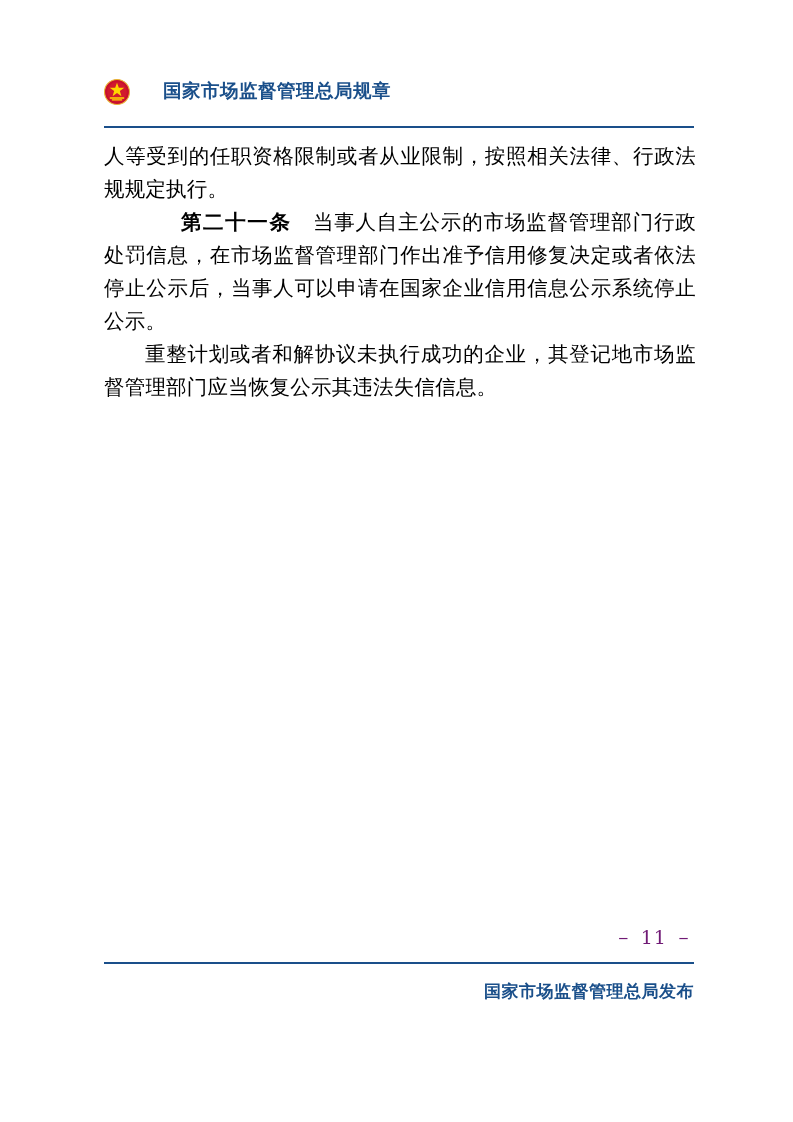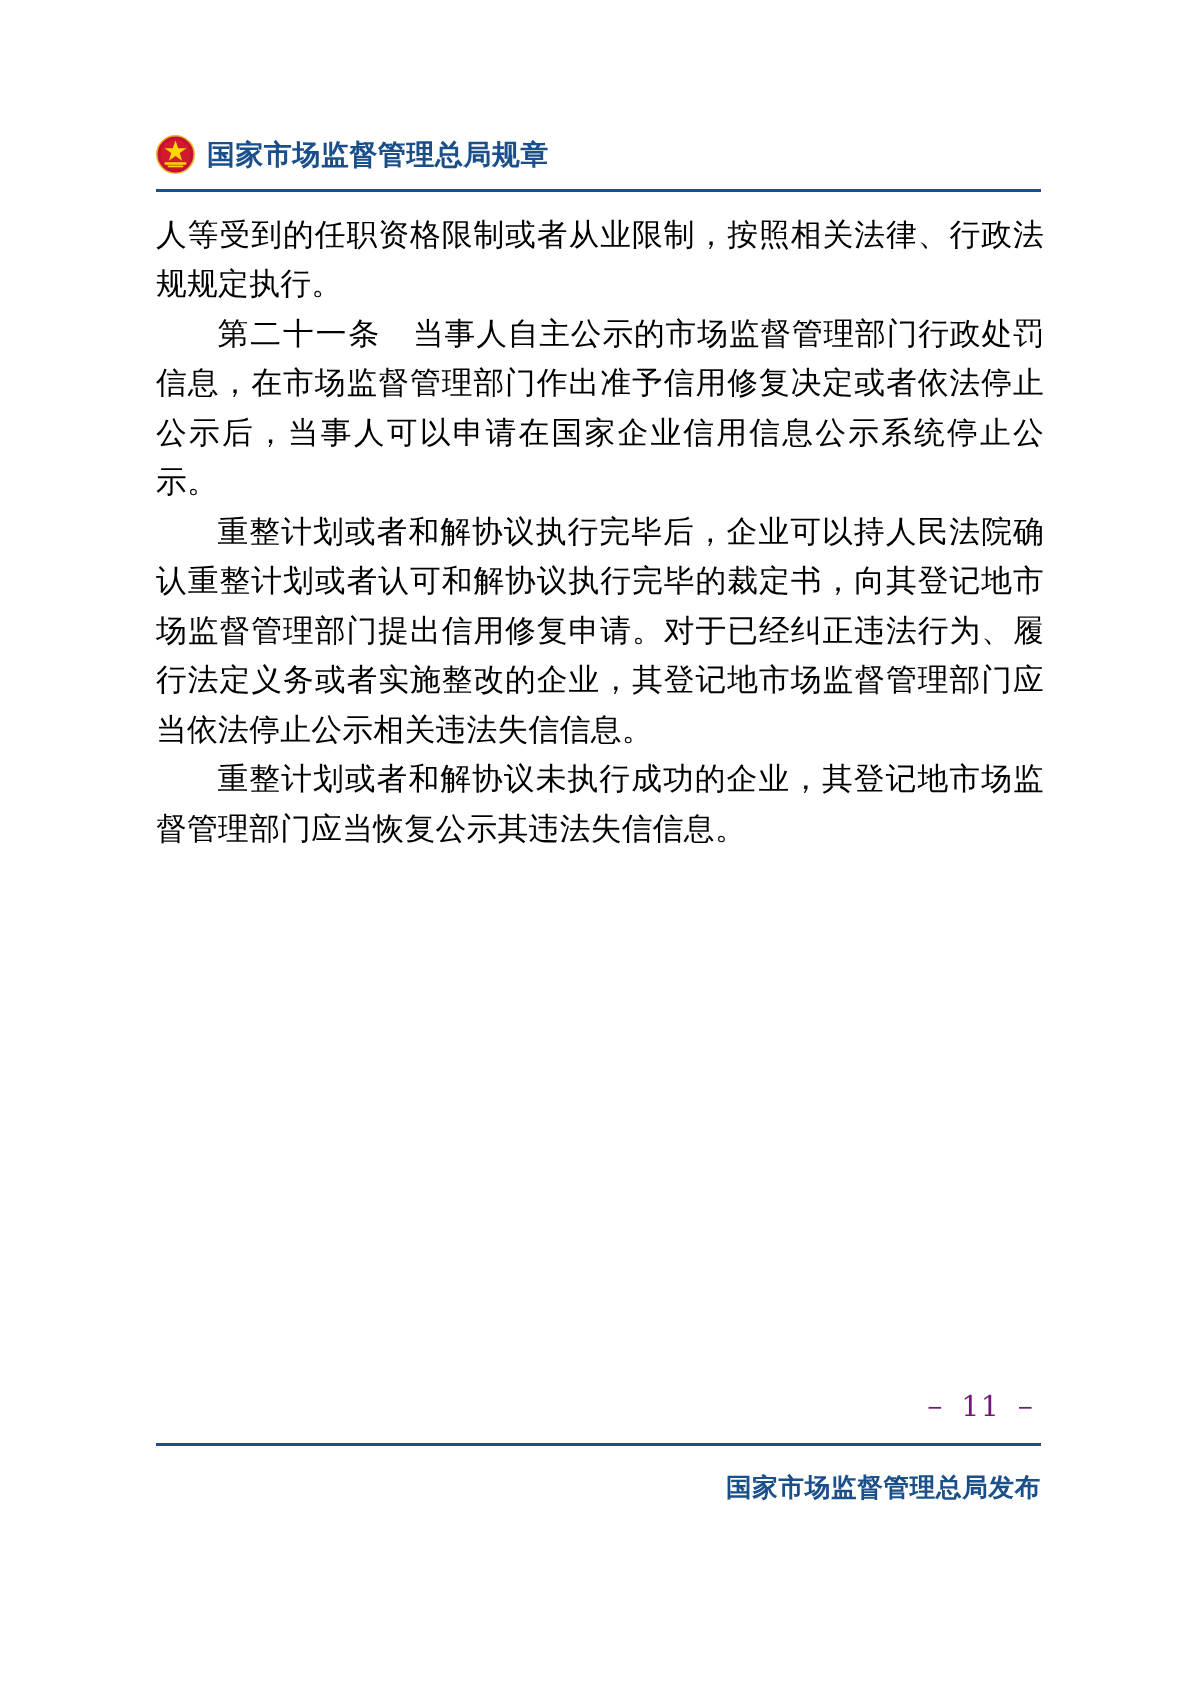--- a/index.html
+++ b/index.html
@@ -25,21 +25,22 @@
   }
 
   
   .header {
     position: absolute;
     left: 104px;
     top: 78px;
     width: 590px;
     height: 48px;
     display: flex;
-    align-items: center;
+    align-items: flex-start;
+    gap: 25px;
   }
   .emblem {
     width: 26px;
     height: 26px;
     margin-right: 8px;
     flex: 0 0 auto;
     position: relative;
     top: 1px;
   }
   .header-title {
@@ -71,22 +72,23 @@
     line-height: 33px;
     text-align: justify;
     text-justify: inter-ideograph;
     margin: 0;
     letter-spacing: 0.2px;
   }
   .para.indent {
     text-indent: 41px;
   }
   .para .art-num {
-    font-weight: normal;
+    font-weight: bold;
     letter-spacing: 1px;
+    margin-left: 36px;
   }
 
   
   .page-number {
     position: absolute;
     left: 104px;
     top: 925px;
     width: 590px;
     text-align: right;
     font-size: 19px;
@@ -133,23 +135,20 @@
   <div class="header-rule"></div>
 
   <div class="content">
     <p class="para">
       <span>人等受到的任职资格限制或者从业限制，按照相关法律、行政法规规定执行。</span>
     </p>
     <p class="para indent">
       <span class="art-num">第二十一条</span><span>　当事人自主公示的市场监督管理部门行政处罚信息，在市场监督管理部门作出准予信用修复决定或者依法停止公示后，当事人可以申请在国家企业信用信息公示系统停止公示。</span>
     </p>
     <p class="para indent">
-      <span>重整计划或者和解协议执行完毕后，企业可以持人民法院确认重整计划或者认可和解协议执行完毕的裁定书，向其登记地市场监督管理部门提出信用修复申请。对于已经纠正违法行为、履行法定义务或者实施整改的企业，其登记地市场监督管理部门应当依法停止公示相关违法失信信息。</span>
-    </p>
-    <p class="para indent">
       <span>重整计划或者和解协议未执行成功的企业，其登记地市场监督管理部门应当恢复公示其违法失信信息。</span>
     </p>
   </div>
 
   <div class="page-number">－ 11 －</div>
   <div class="footer-rule"></div>
   <div class="footer-title">国家市场监督管理总局发布</div>
 
 </div>
 

